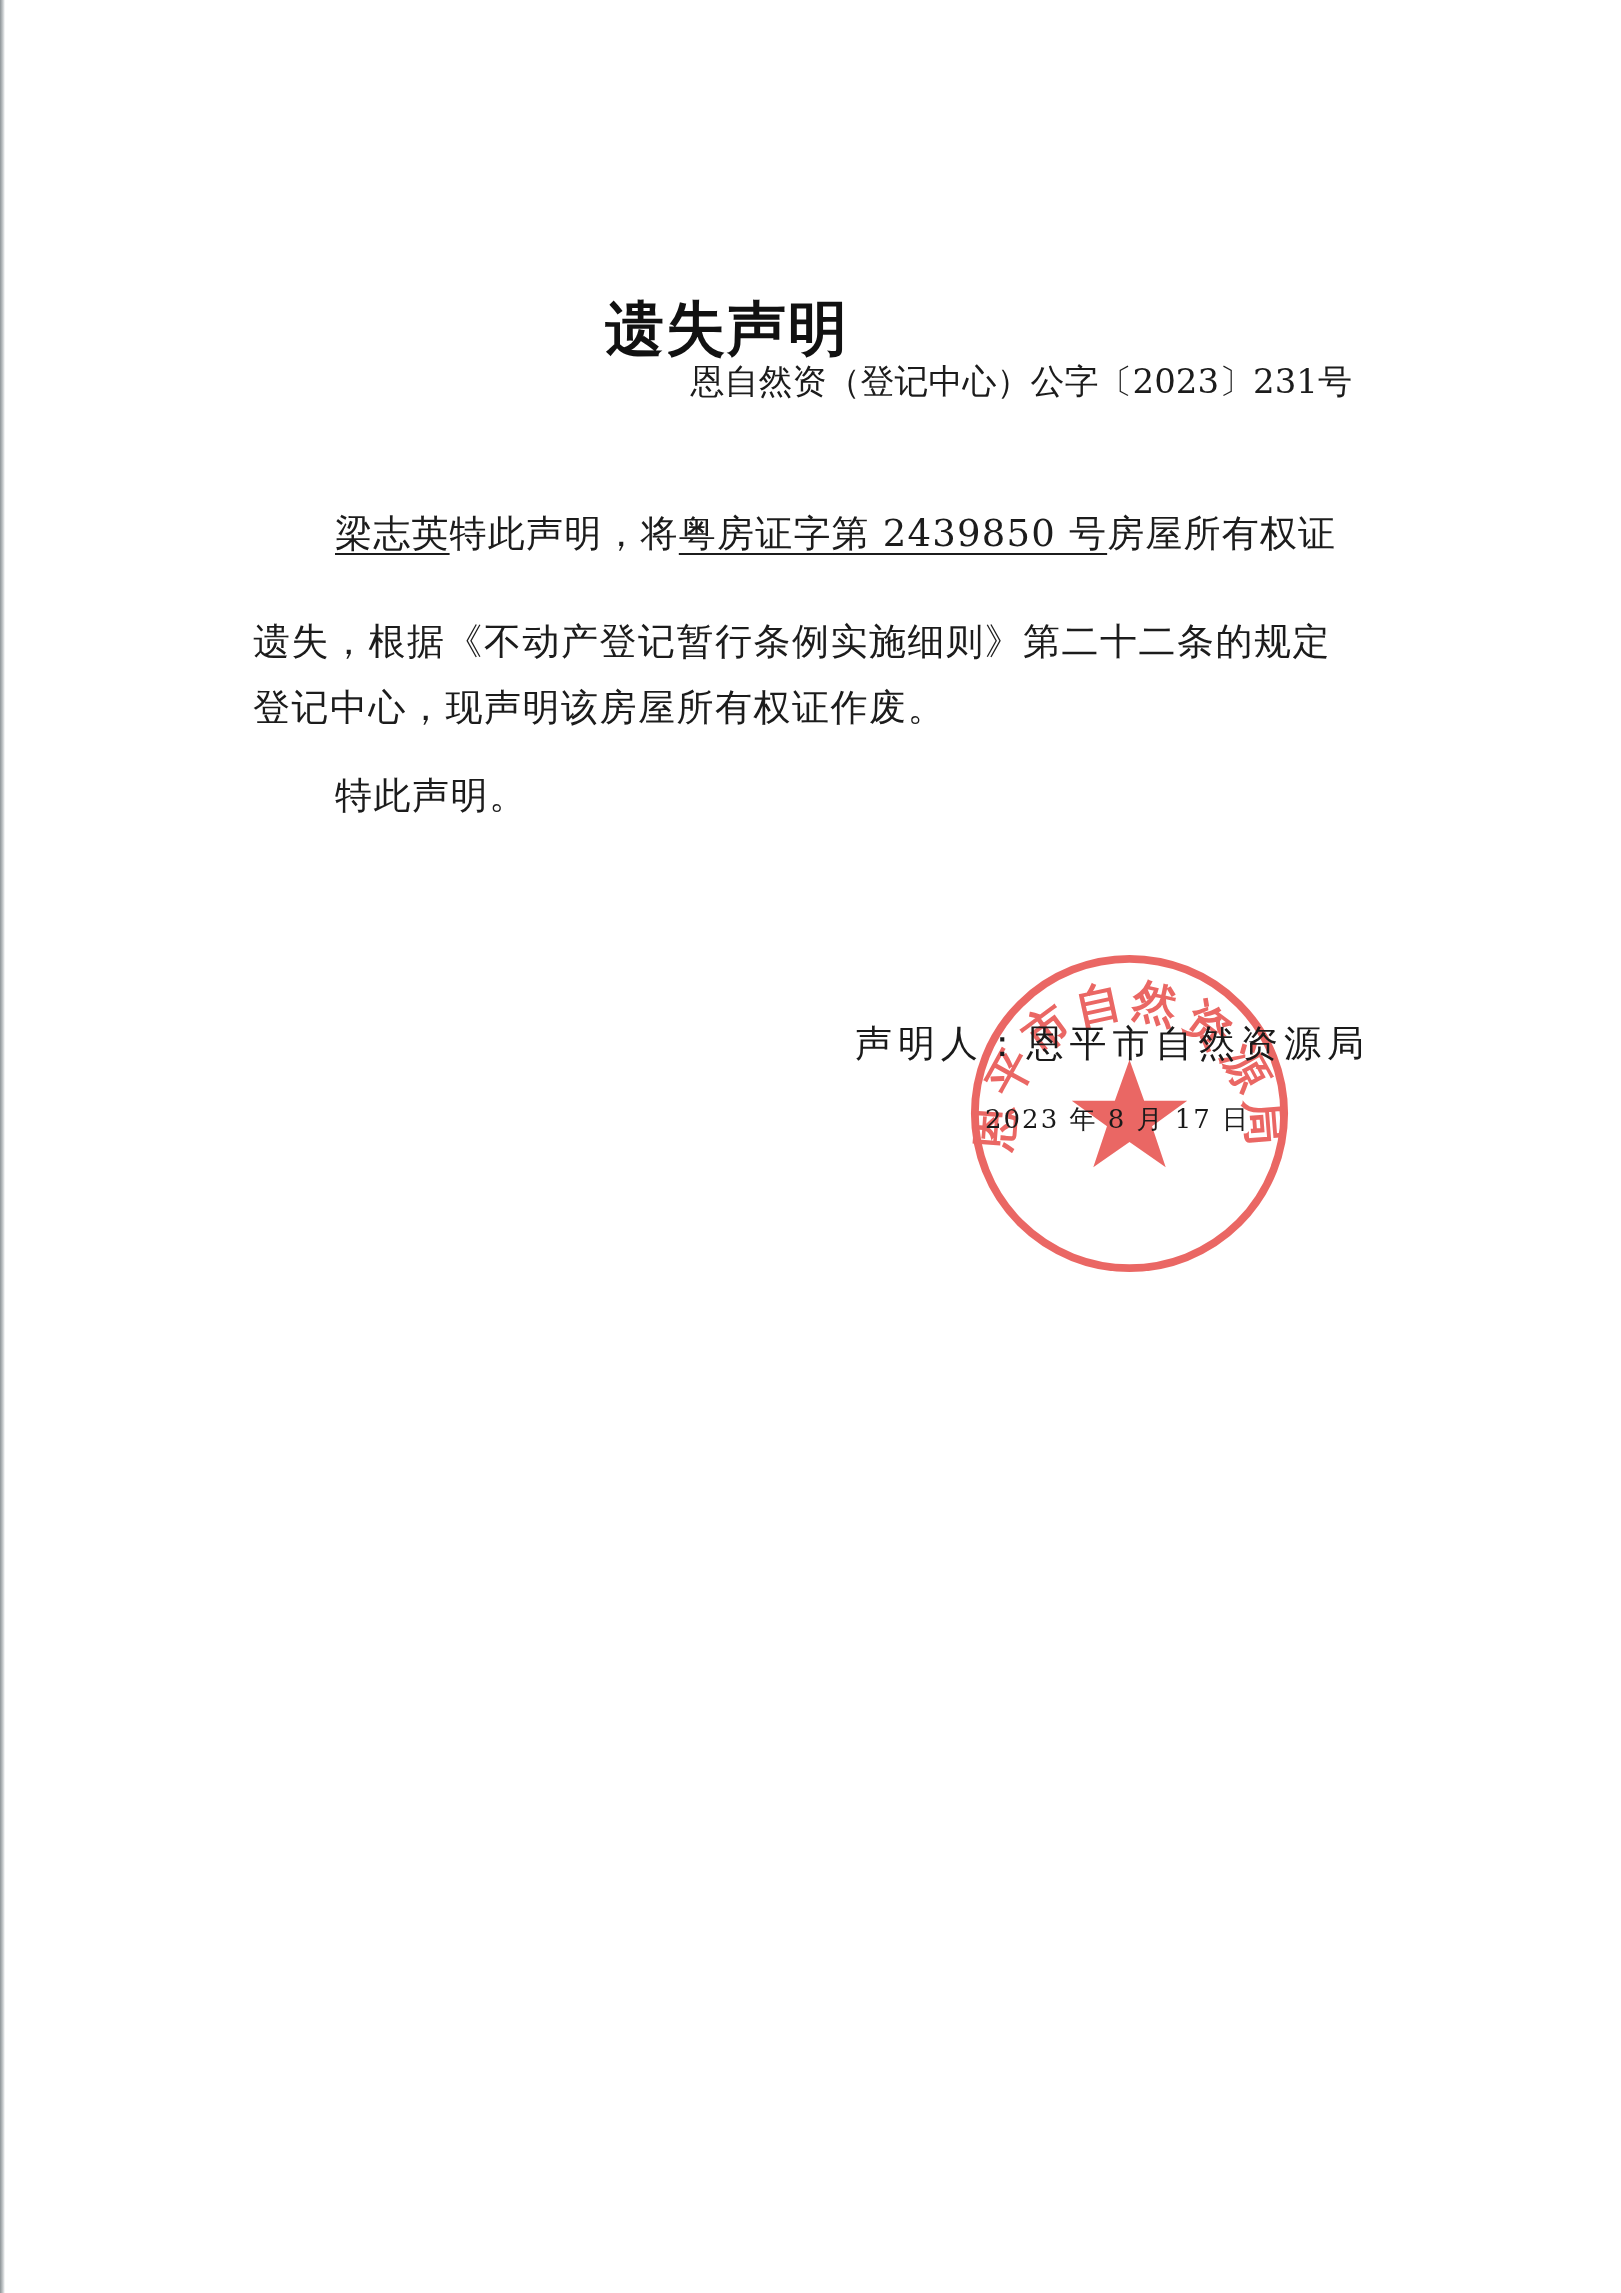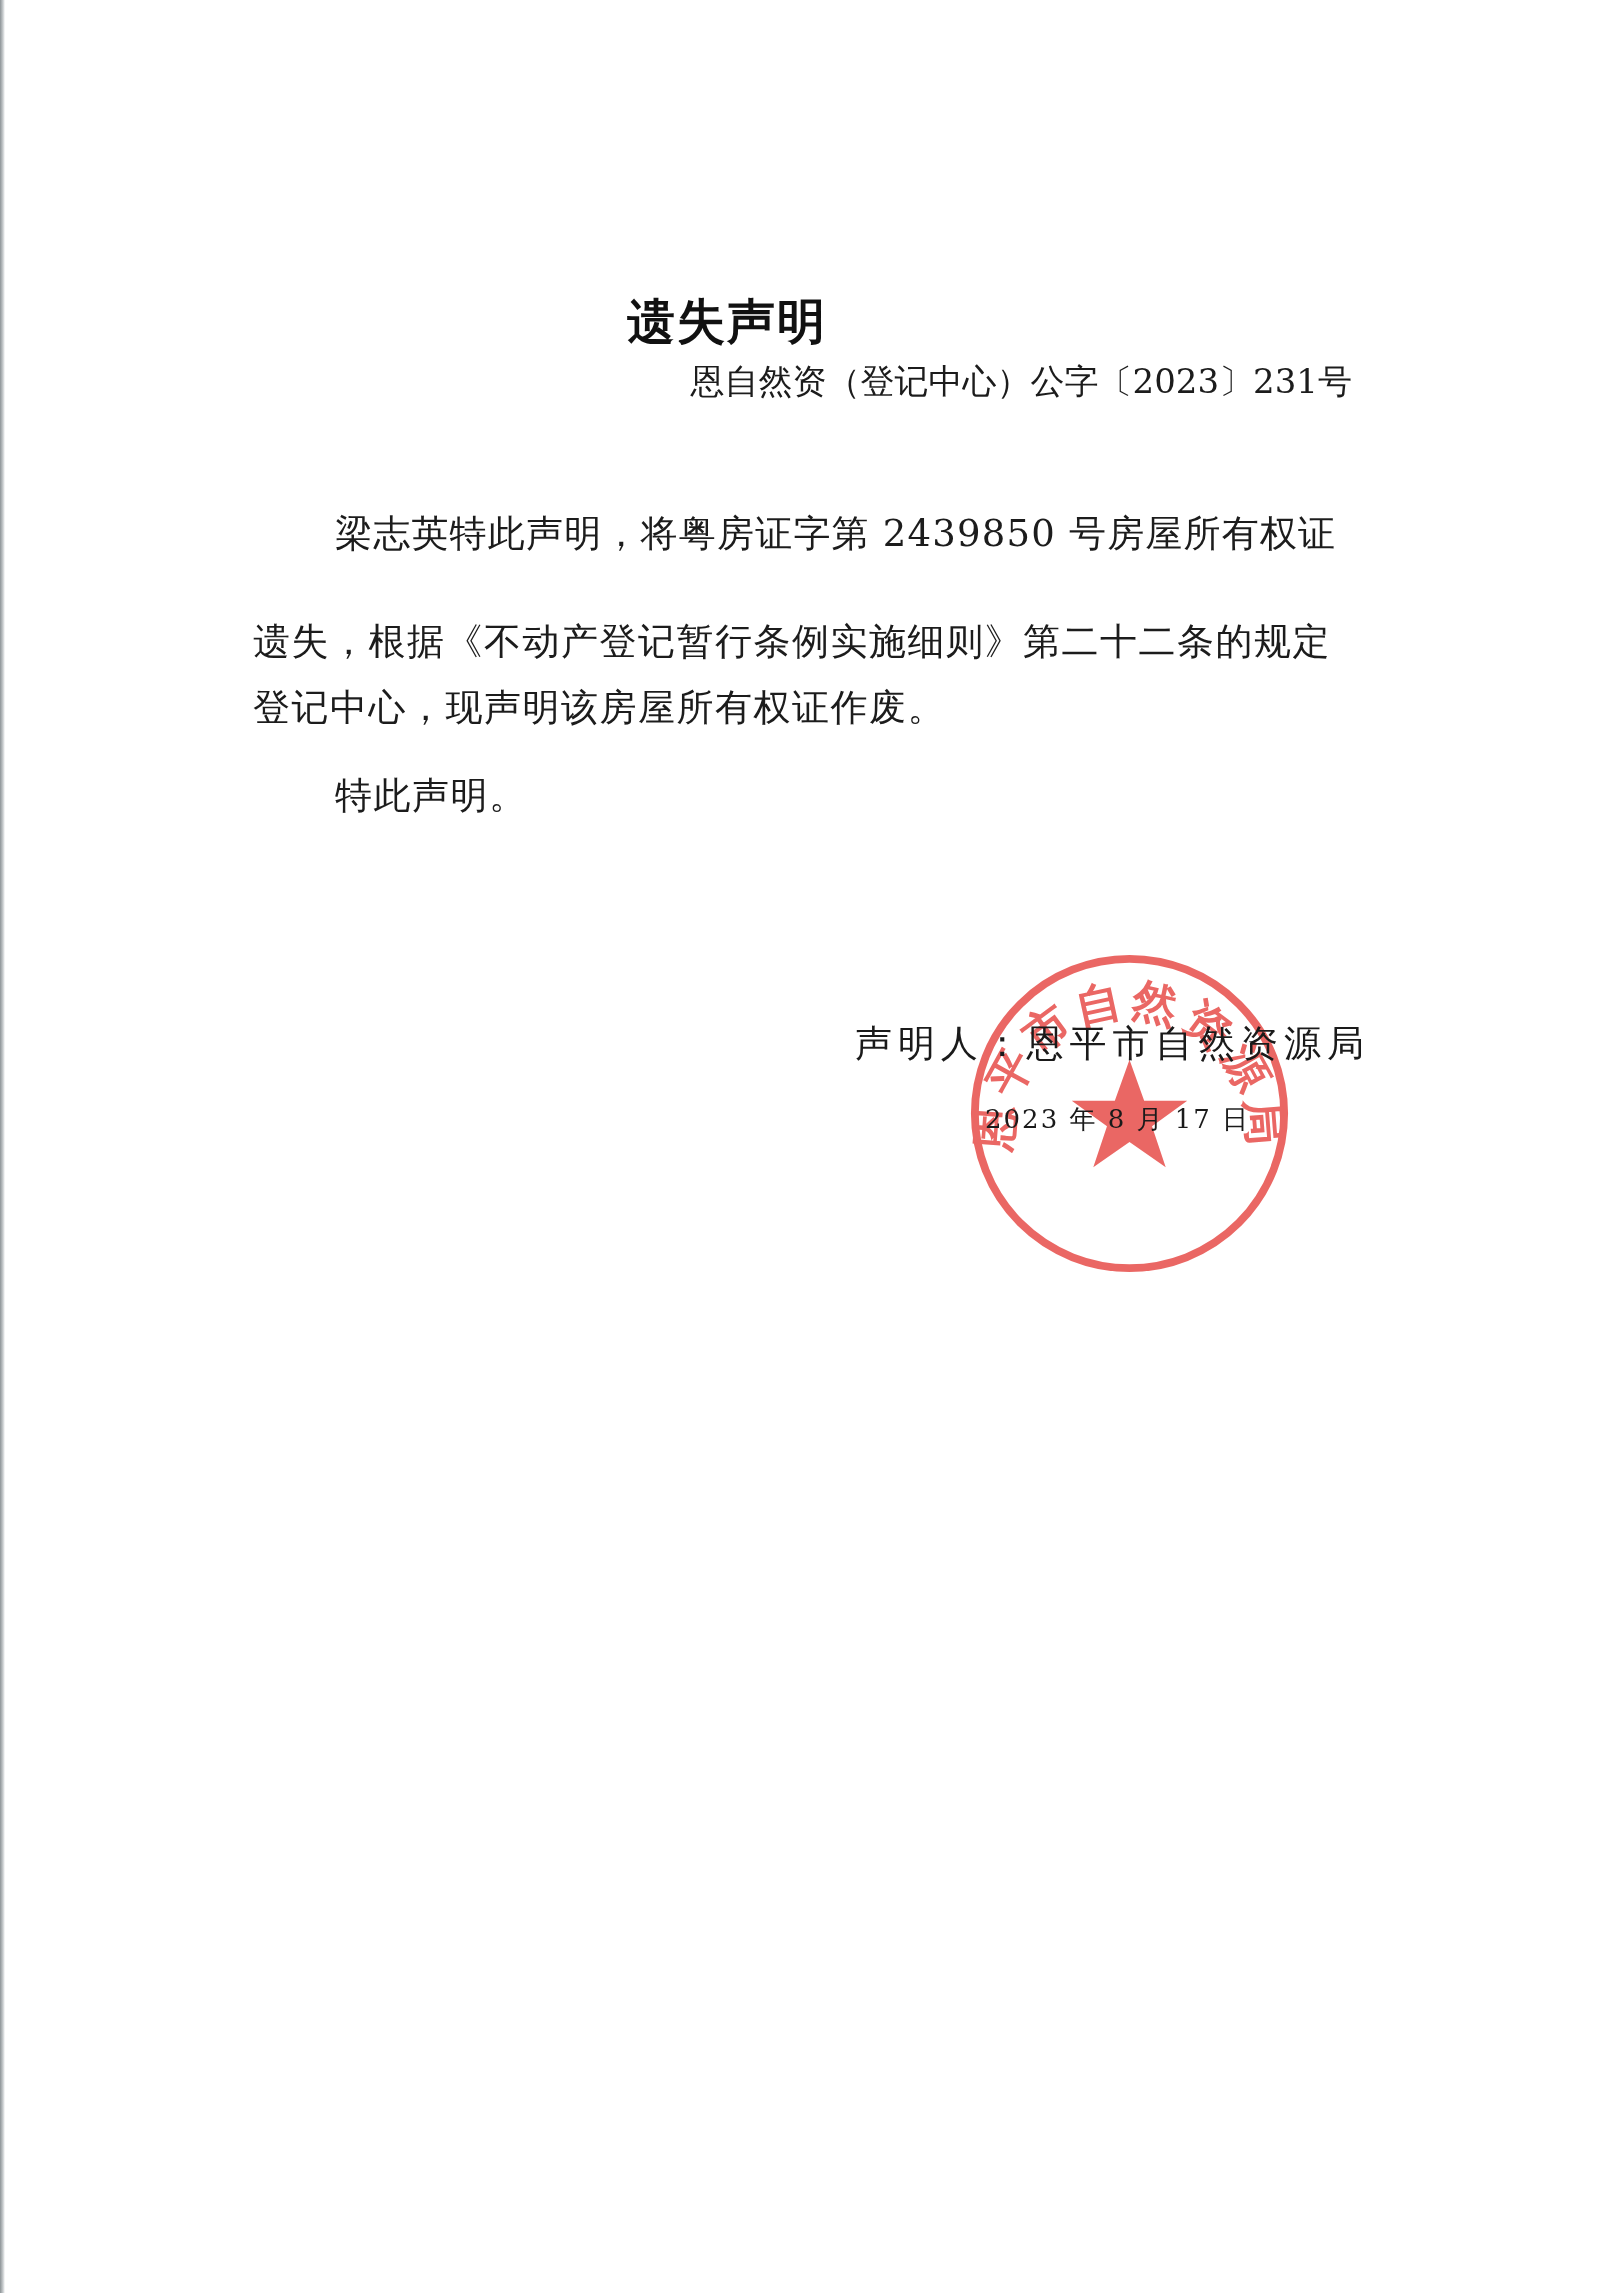--- a/index.html
+++ b/index.html
@@ -1,25 +1,25 @@
 <!DOCTYPE html>
 <html><head>
 <meta charset="utf-8">
 <style>
   html, body { margin: 0; padding: 0; background: #ffffff; }
   body { width: 1621px; height: 2294px; position: relative; overflow: hidden;
          font-family: "DejaVu Serif", "Liberation Serif", serif; color: #1a1a1a; }
   .scan-edge { position: absolute; left: 0; top: 0; width: 4.9px; height: 2294px;
                background: linear-gradient(to right, #8c9396, #c9cdcf 60%, #ffffff); }
   .title { position: absolute; left: 0; width: 1454px; top: 290px; text-align: center;
-           font-size: 48px; font-weight: bold; letter-spacing: 2px;
+           font-size: 59px; font-weight: bold; letter-spacing: 2px;
            font-family: "DejaVu Sans", "Liberation Sans", sans-serif; color: #111; }
   .docno { position: absolute; right: 269px; top: 359px; font-size: 34px; color: #1c1c1c; }
   .body-line { position: absolute; font-size: 37px; line-height: 47px; color: #1c1c1c; white-space: nowrap; }
-  .u { text-underline-offset: 6.9px; text-decoration-thickness: 2px; }
+  .u { text-decoration: underline; text-underline-offset: 6.9px; text-decoration-thickness: 2px; }
   .l1 { left: 335px; top: 510px; letter-spacing: 1.2px; }
   .l2 { left: 253px; top: 618px; letter-spacing: 1.5px; }
   .l3 { left: 253px; top: 684px; letter-spacing: 1.5px; }
   .l4 { left: 335px; top: 772px; letter-spacing: 1.5px; }
   .declarant { position: absolute; left: 855px; top: 1019px; font-size: 37px; letter-spacing: 5.9px; z-index: 3; white-space: nowrap; }
   .date { position: absolute; left: 985px; top: 1102px; font-size: 26px; letter-spacing: 2px; z-index: 3; white-space: nowrap; }
   .stamp { position: absolute; left: 968px; top: 952px; width: 323px; height: 323px; z-index: 2; opacity: 0.88; }
 </style>
 </head>
 <body>

